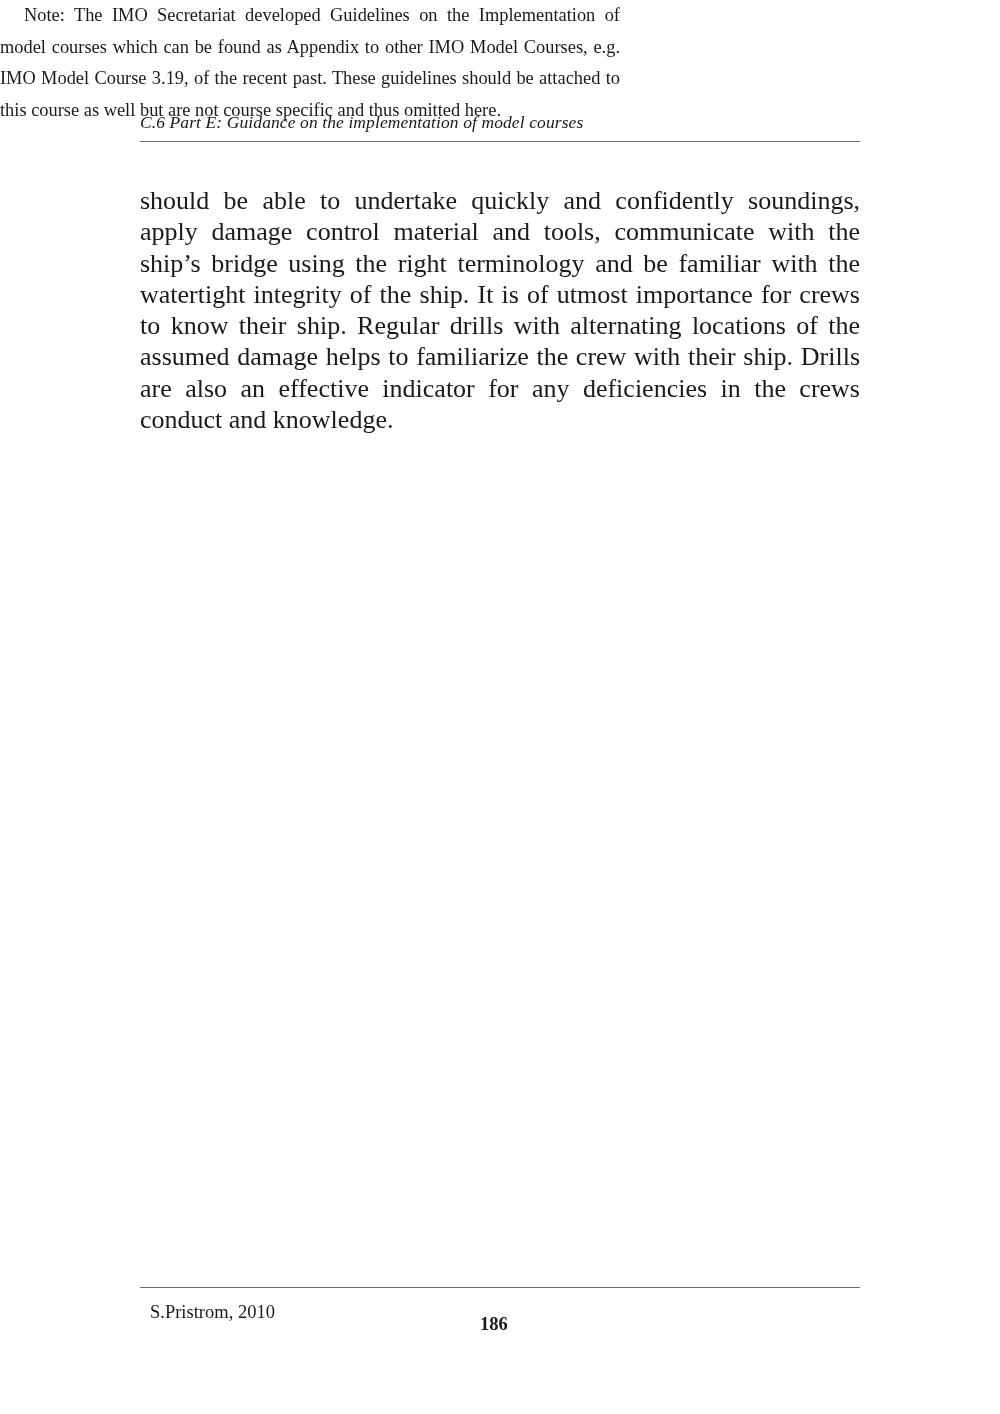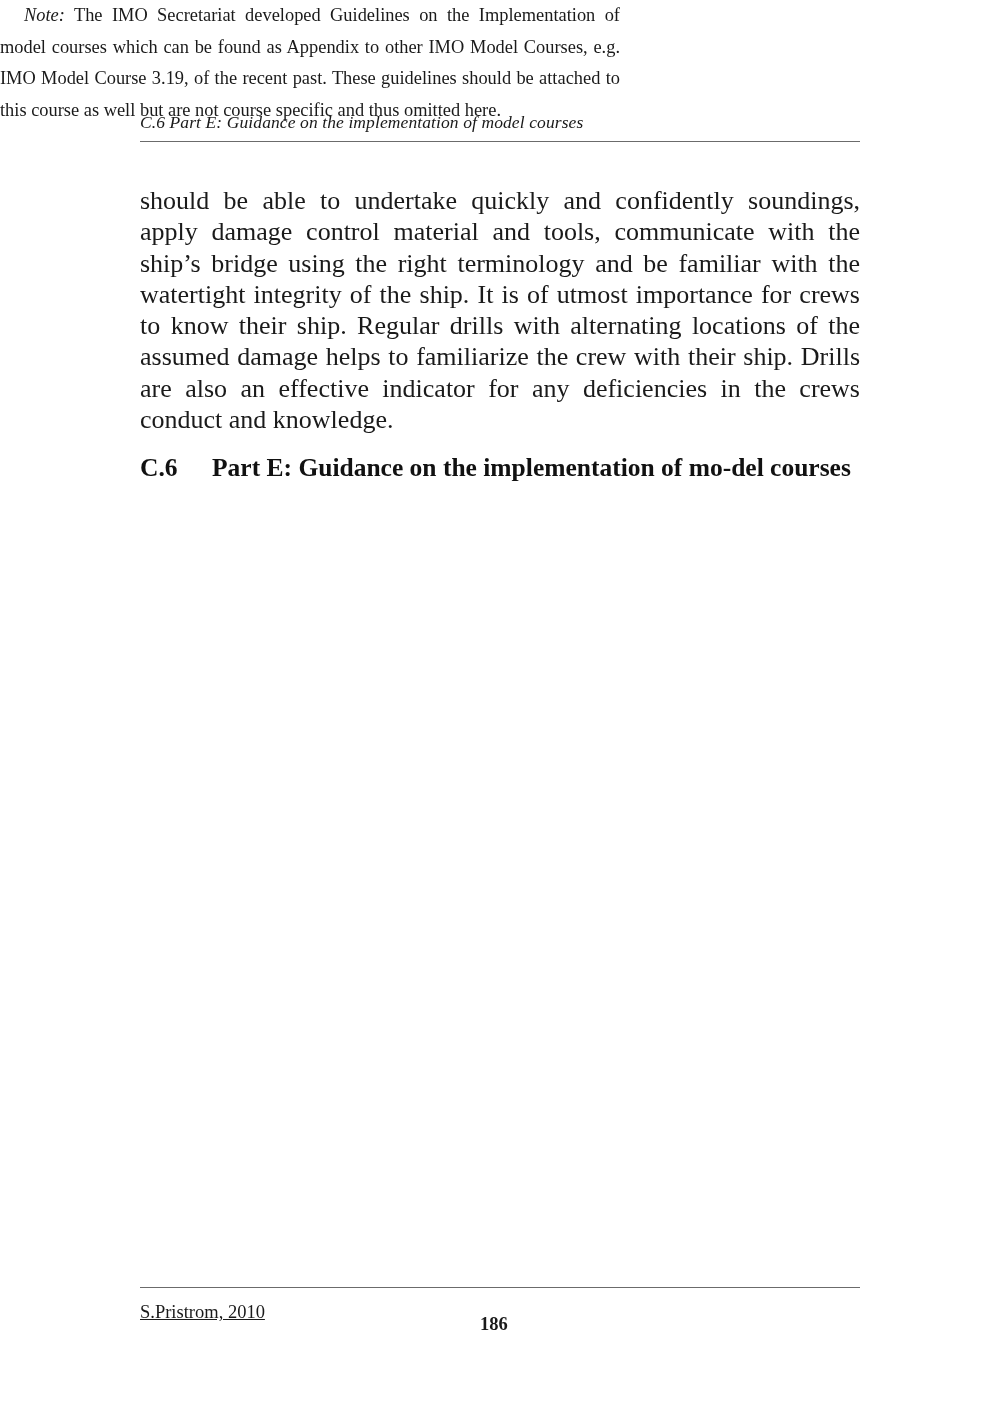--- a/index.html
+++ b/index.html
@@ -88,43 +88,41 @@
   .note-para {
     margin: 0;
     font-size: 18.4px;
     line-height: 31.5px;
     text-align: justify;
     text-justify: inter-word;
     text-indent: 24px;
     color: #1a1a1a;
   }
   .note-label {
-    font-style: italic;
     margin-top: 22px;
   }
   
   .footer {
     top: 1287px;
   }
   .footer-rule {
     border-bottom: 1.1px solid #6b6b6b;
     width: 100%;
   }
   .footer-row {
     position: relative;
     height: 40px;
     padding-top: 14px;
   }
   .footer-author {
     position: absolute;
-    left: 0;
+    left: 10px;
     top: 14px;
     font-size: 18.5px;
     color: #1a1a1a;
-    text-decoration: underline;
   }
   .footer-pageno {
     position: absolute;
     left: 340px;
     top: 26px;
     font-size: 18.5px;
     color: #1a1a1a;
     font-weight: bold;
   }
 </style>
@@ -135,24 +133,20 @@
 
   <div class="content-col header">
     <div class="header-title">C.6 Part E: Guidance on the implementation of model courses</div>
     <div class="header-rule"></div>
   </div>
 
   <div class="content-col body-block">
     <p class="para">should be able to undertake quickly and confidently soundings, apply damage control material and tools, communicate with the ship’s bridge using the right terminology and be familiar with the watertight integrity of the ship. It is of utmost importance for crews to know their ship. Regular drills with alternating locations of the assumed damage helps to familiarize the crew with their ship. Drills are also an effective indicator for any deficiencies in the crews conduct and knowledge.</p>
   </div>
 
-  <div class="content-col section-heading">
-    <div class="sec-num">C.6</div>
-    <div class="sec-title">Part E: Guidance on the implementation of mo-del courses</div>
-  </div>
 
   <div class="note-block">
     <p class="note-para"><span class="note-label">Note:</span><span> The IMO Secretariat developed Guidelines on the Implementation of model courses which can be found as Appendix to other IMO Model Courses, e.g. IMO Model Course 3.19, of the recent past. These guidelines should be attached to this course as well but are not course specific and thus omitted here.</span></p>
   </div>
 
   <div class="content-col footer">
     <div class="footer-rule"></div>
     <div class="footer-row">
       <div class="footer-author">S.Pristrom, 2010</div>
       <div class="footer-pageno">186</div>

